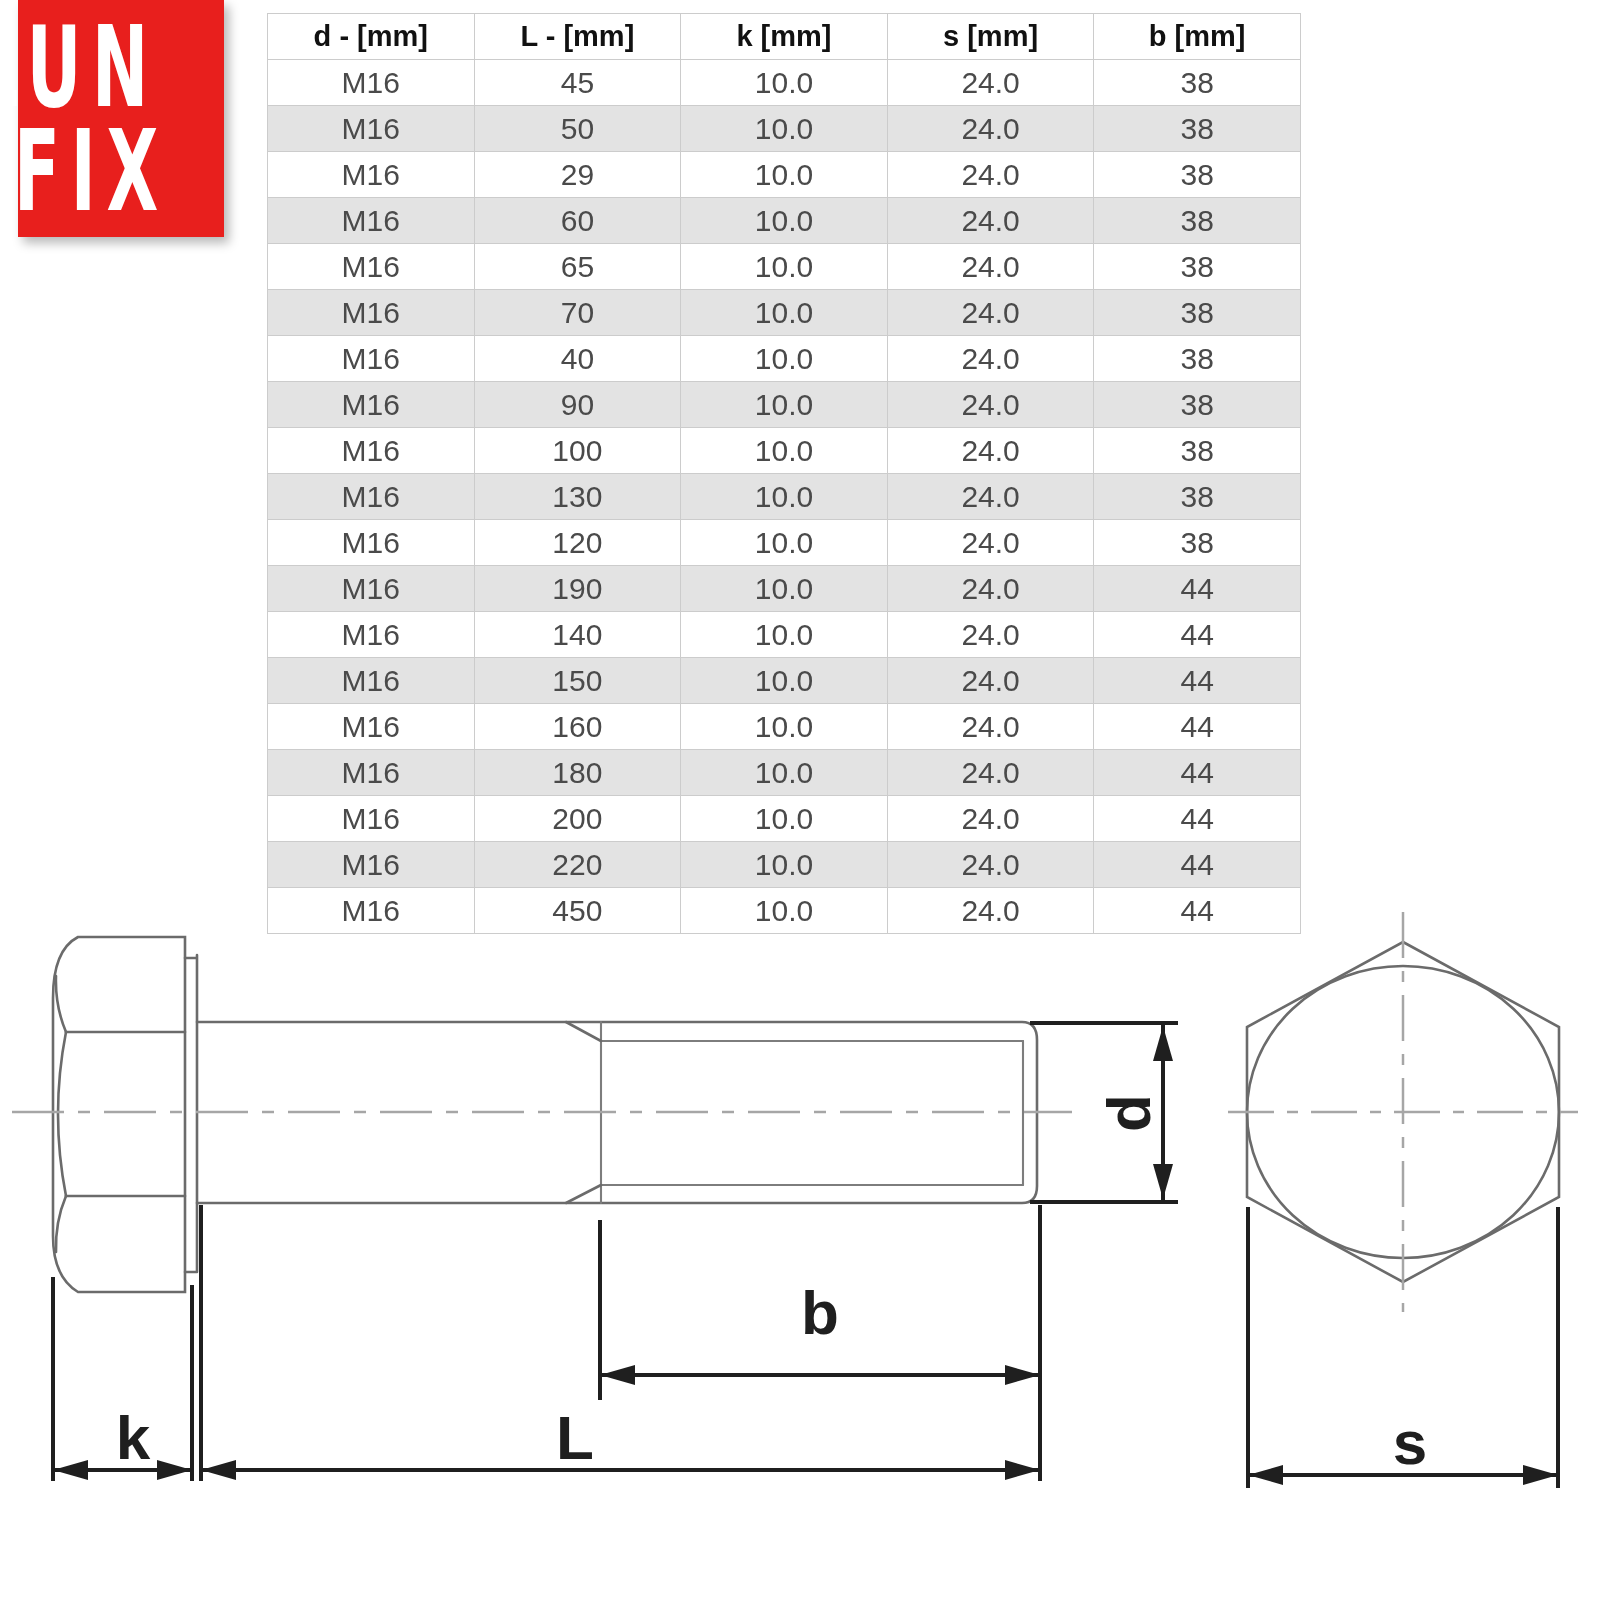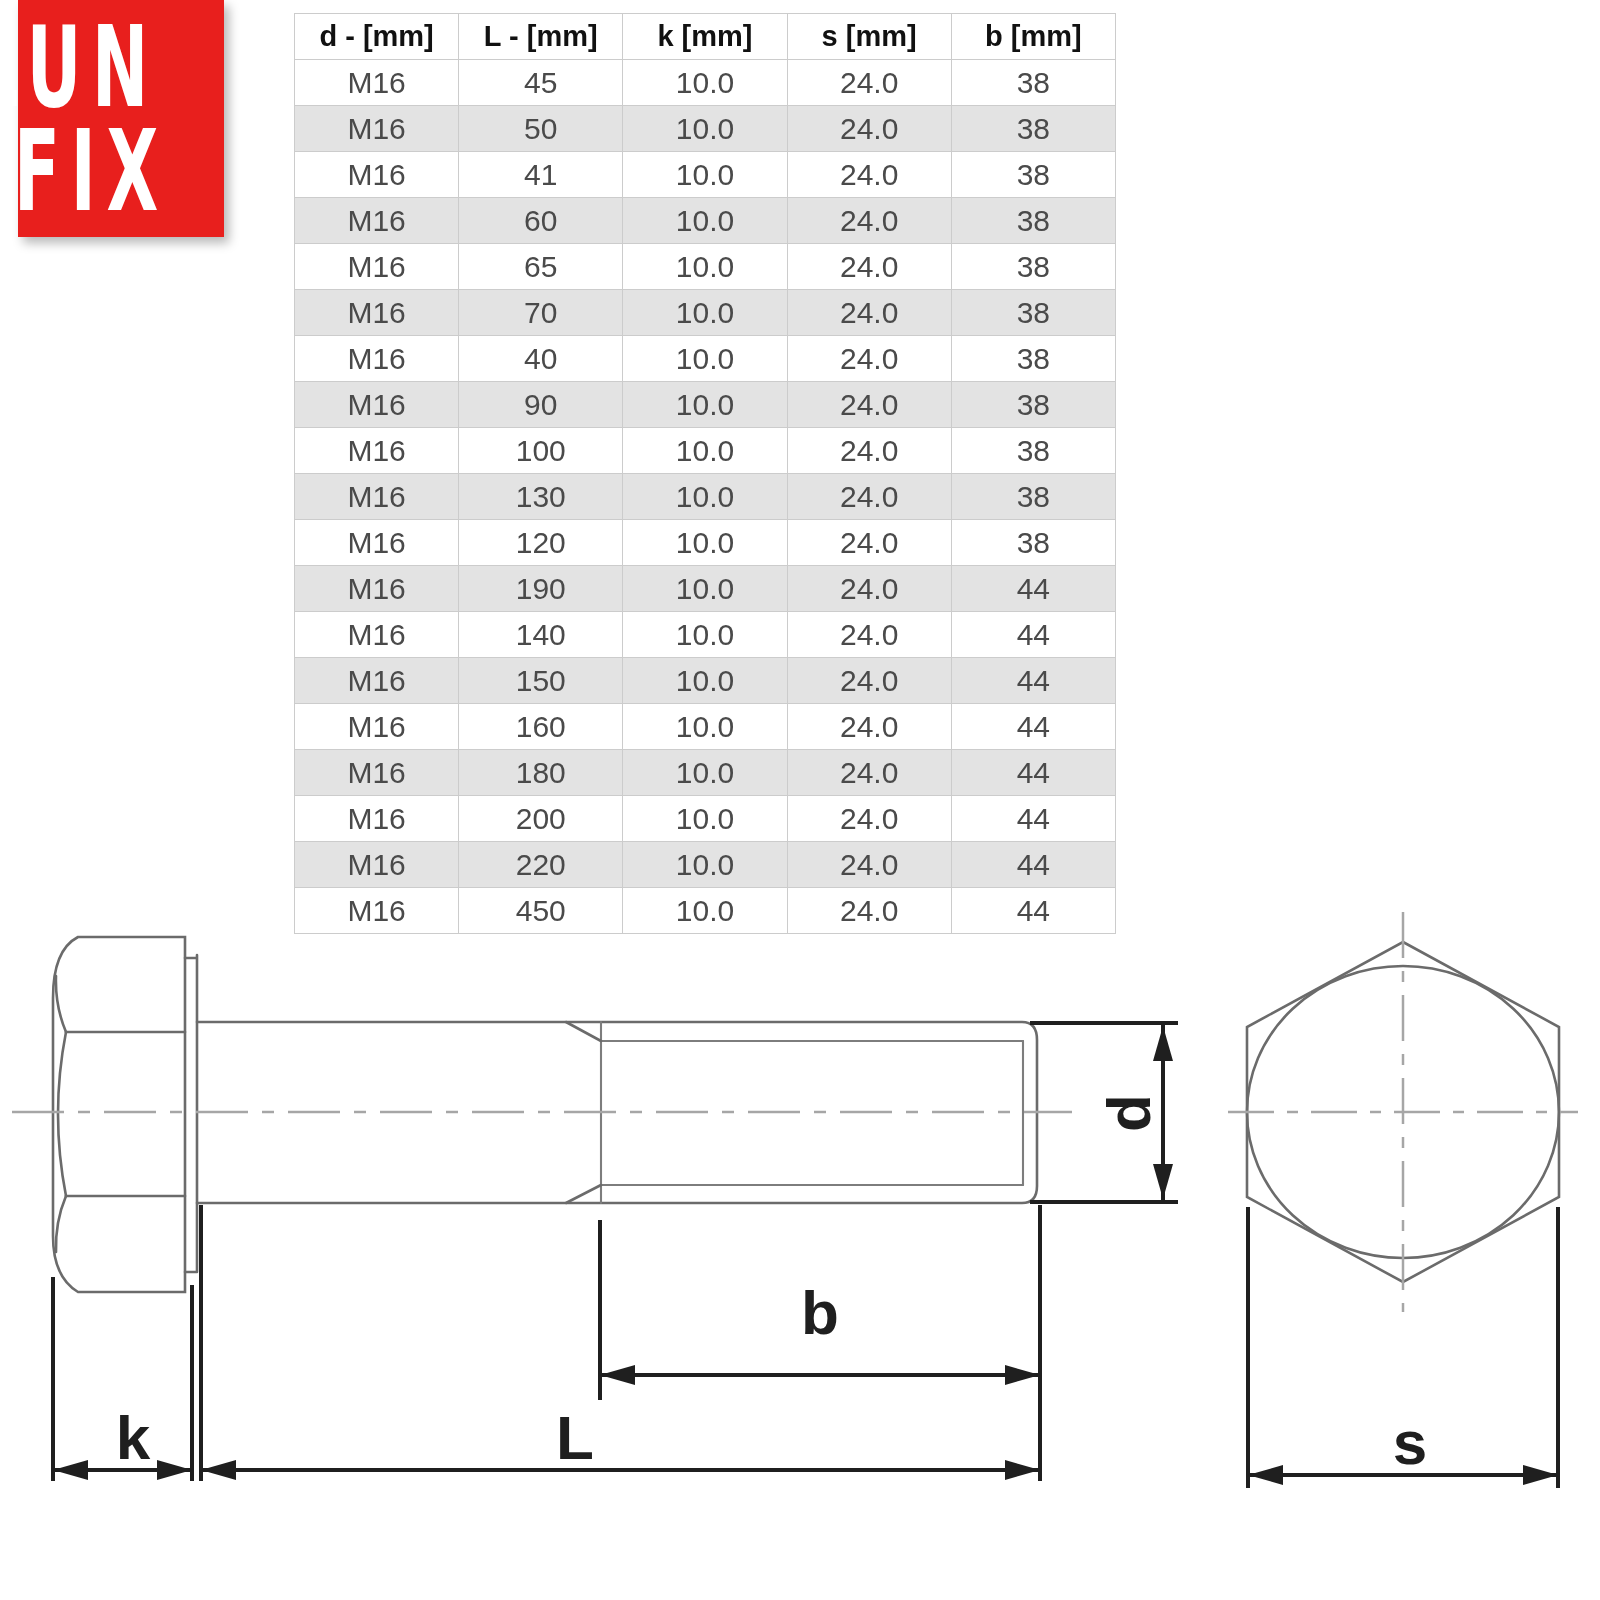--- a/index.html
+++ b/index.html
@@ -14,21 +14,21 @@
     justify-content:center;align-items:flex-end;
     box-shadow:5px 6px 10px rgba(0,0,0,0.28);
   }
   .logo-line{
     color:#ffffff;font-family:"DejaVu Sans", sans-serif;font-weight:700;
     font-size:112px;line-height:104px;letter-spacing:0.16em;text-indent:0.16em;
     transform:scaleX(0.60);white-space:nowrap;
   }
   
   .spec-table{
-    position:absolute;left:294px;top:13px;width:822px;
+    position:absolute;left:267px;top:13px;width:1034px;
     border-collapse:collapse;table-layout:fixed;
   }
   .spec-table th,.spec-table td{
     border:1px solid #cccccc;height:45px;text-align:center;vertical-align:middle;
     padding:0;
   }
   .spec-table th{font-size:29px;font-weight:700;color:#111111;background:#ffffff;}
   .spec-table td{font-size:30px;font-weight:400;color:#4a4a4a;background:#ffffff;}
   .spec-table tr.stripe td{background:#e3e3e3;}
   
@@ -67,21 +67,21 @@
       </tr>
       <tr class="stripe">
         <td>M16</td>
         <td>50</td>
         <td>10.0</td>
         <td>24.0</td>
         <td>38</td>
       </tr>
       <tr>
         <td>M16</td>
-        <td>41</td>
+        <td>29</td>
         <td>10.0</td>
         <td>24.0</td>
         <td>38</td>
       </tr>
       <tr class="stripe">
         <td>M16</td>
         <td>60</td>
         <td>10.0</td>
         <td>24.0</td>
         <td>38</td>

